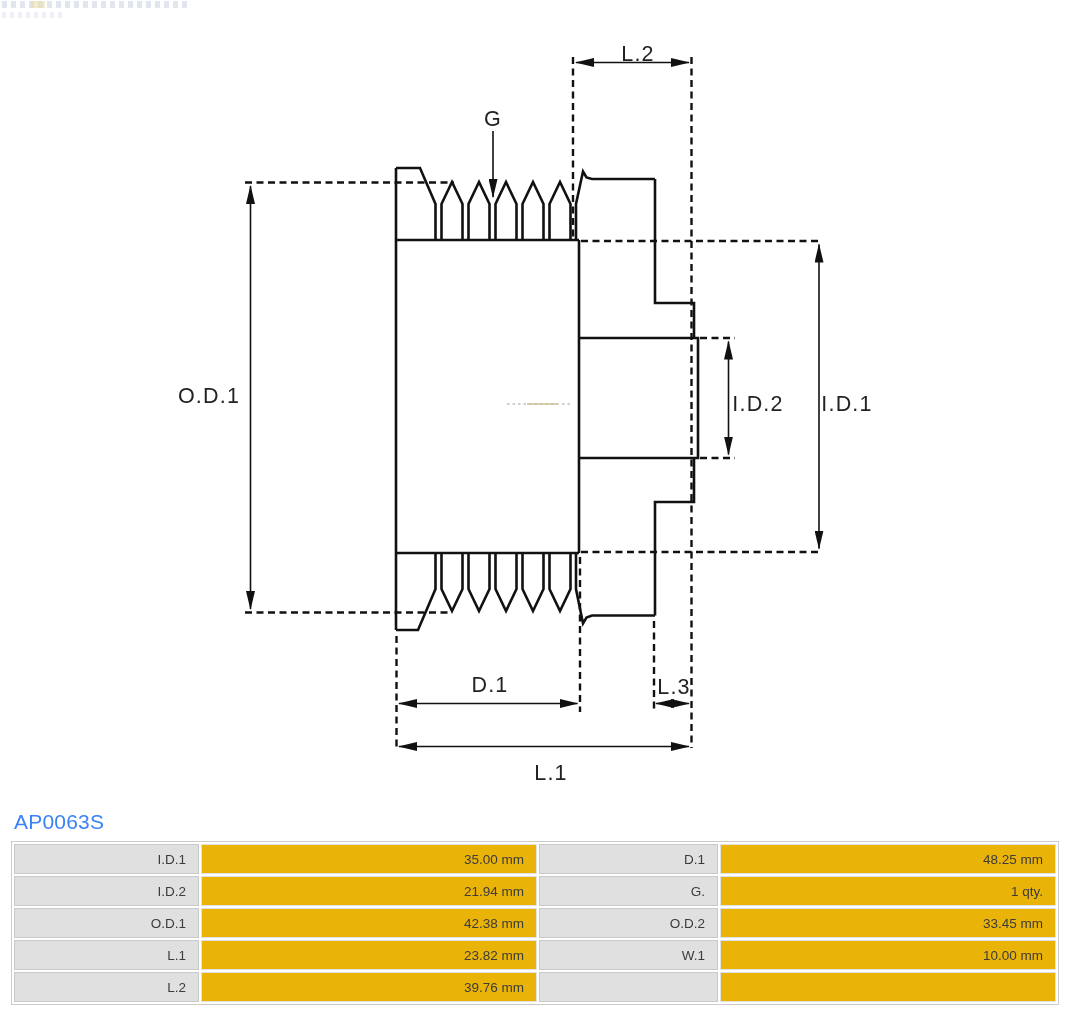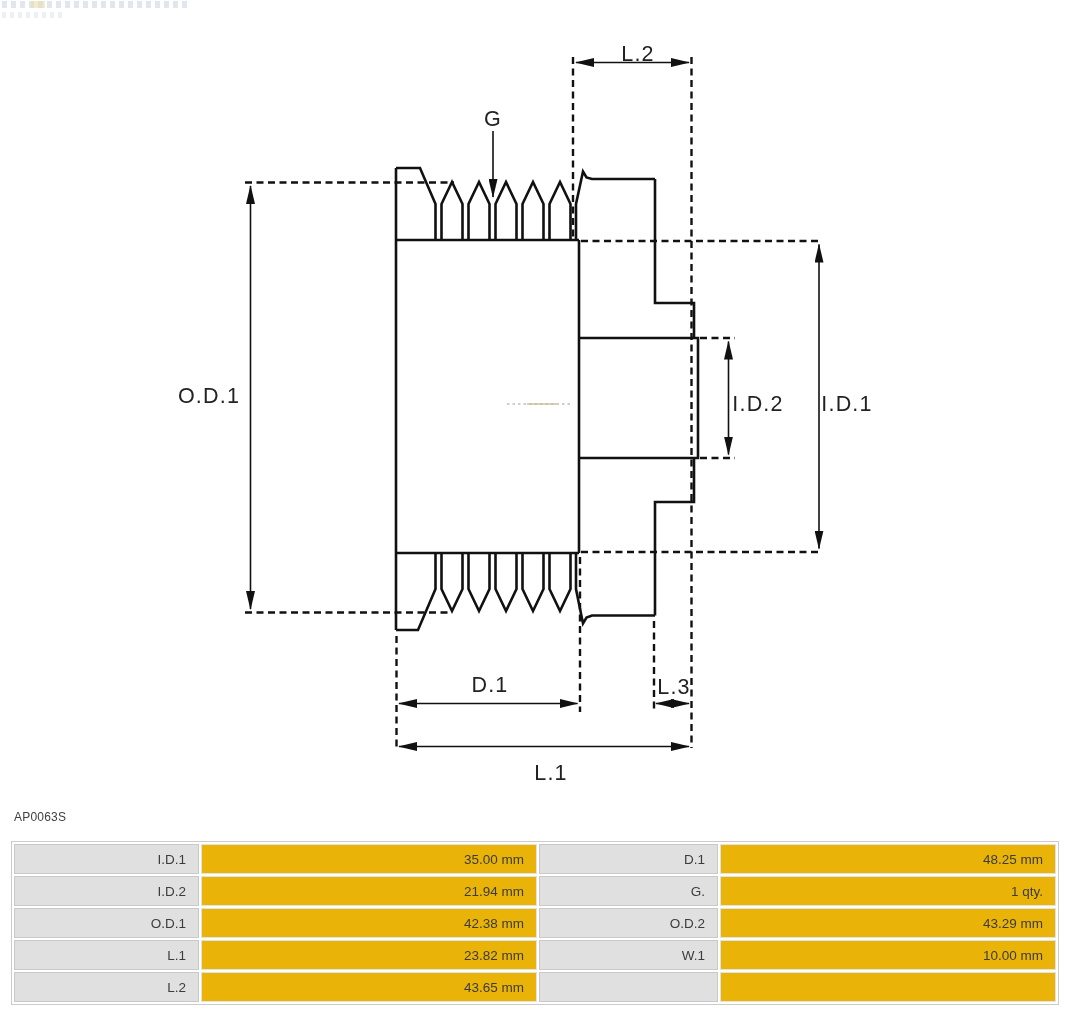--- a/index.html
+++ b/index.html
@@ -8,21 +8,21 @@
   
   .wm-row1{position:absolute;left:2px;top:1px;width:188px;height:7px;opacity:.5;
     background:repeating-linear-gradient(90deg,#c3cedd 0 5px,rgba(255,255,255,0) 5px 9px);}
   .wm-row1b{position:absolute;left:31px;top:1px;width:14px;height:7px;background:#e9ddab;opacity:.6;}
   .wm-row2{position:absolute;left:2px;top:12px;width:62px;height:6px;opacity:.3;
     background:repeating-linear-gradient(90deg,#c3cedd 0 4px,rgba(255,255,255,0) 4px 8px);}
 
   .drawing{position:absolute;left:0;top:0;}
   .dim-label{font-family:"Liberation Sans",sans-serif;font-size:21.5px;fill:#222;letter-spacing:1.2px;}
 
-  .partno{position:absolute;left:14px;top:810px;font-size:12px;font-weight:400;color:#404040;letter-spacing:.2px;}
+  .partno{position:absolute;left:14px;top:810px;font-size:21px;font-weight:400;color:#3b82f6;letter-spacing:.2px;}
 
   .spec-wrap{position:absolute;left:11px;top:841px;width:1044px;}
   table.spec{border-collapse:separate;border-spacing:2px;table-layout:fixed;width:1044px;
     border:1px solid #cccccc;background:#ffffff;}
   table.spec td{height:28px;padding:0 12px;font-size:13.5px;color:#3c3c3c;text-align:right;
     vertical-align:middle;overflow:hidden;white-space:nowrap;}
   td.lbl{background:#e0e0e0;border:1px solid #c9c9c9;}
   td.val{background:#eab308;border:1px solid #e2e2e2;}
 </style>
 </head>
@@ -134,29 +134,29 @@
       <tr>
         <td class="lbl">I.D.2</td>
         <td class="val">21.94 mm</td>
         <td class="lbl">G.</td>
         <td class="val">1 qty.</td>
       </tr>
       <tr>
         <td class="lbl">O.D.1</td>
         <td class="val">42.38 mm</td>
         <td class="lbl">O.D.2</td>
-        <td class="val">43.29 mm</td>
+        <td class="val">33.45 mm</td>
       </tr>
       <tr>
         <td class="lbl">L.1</td>
         <td class="val">23.82 mm</td>
         <td class="lbl">W.1</td>
         <td class="val">10.00 mm</td>
       </tr>
       <tr>
         <td class="lbl">L.2</td>
-        <td class="val">43.65 mm</td>
+        <td class="val">39.76 mm</td>
         <td class="lbl"></td>
         <td class="val"></td>
       </tr>
     </tbody>
   </table>
 </div>
 
 </body></html>

